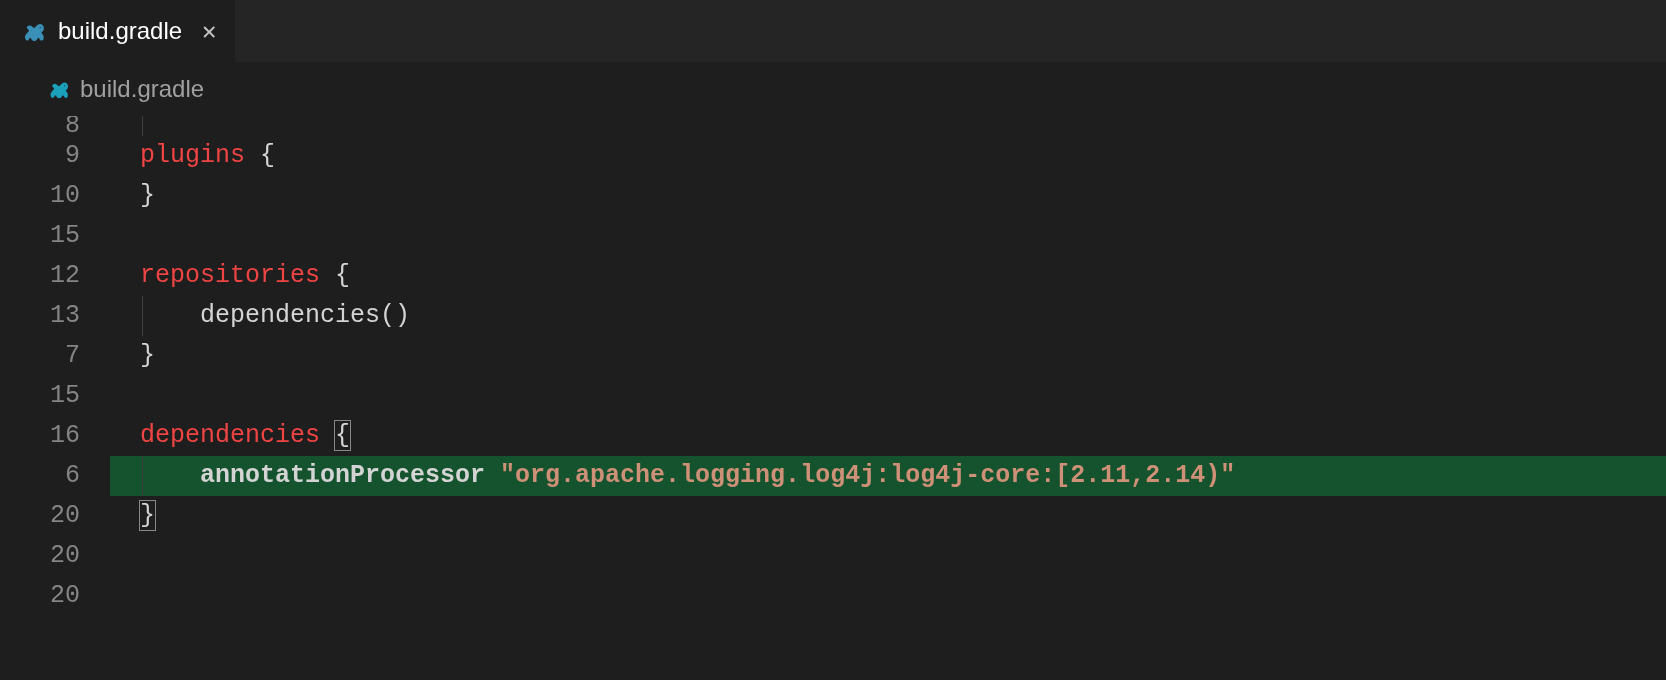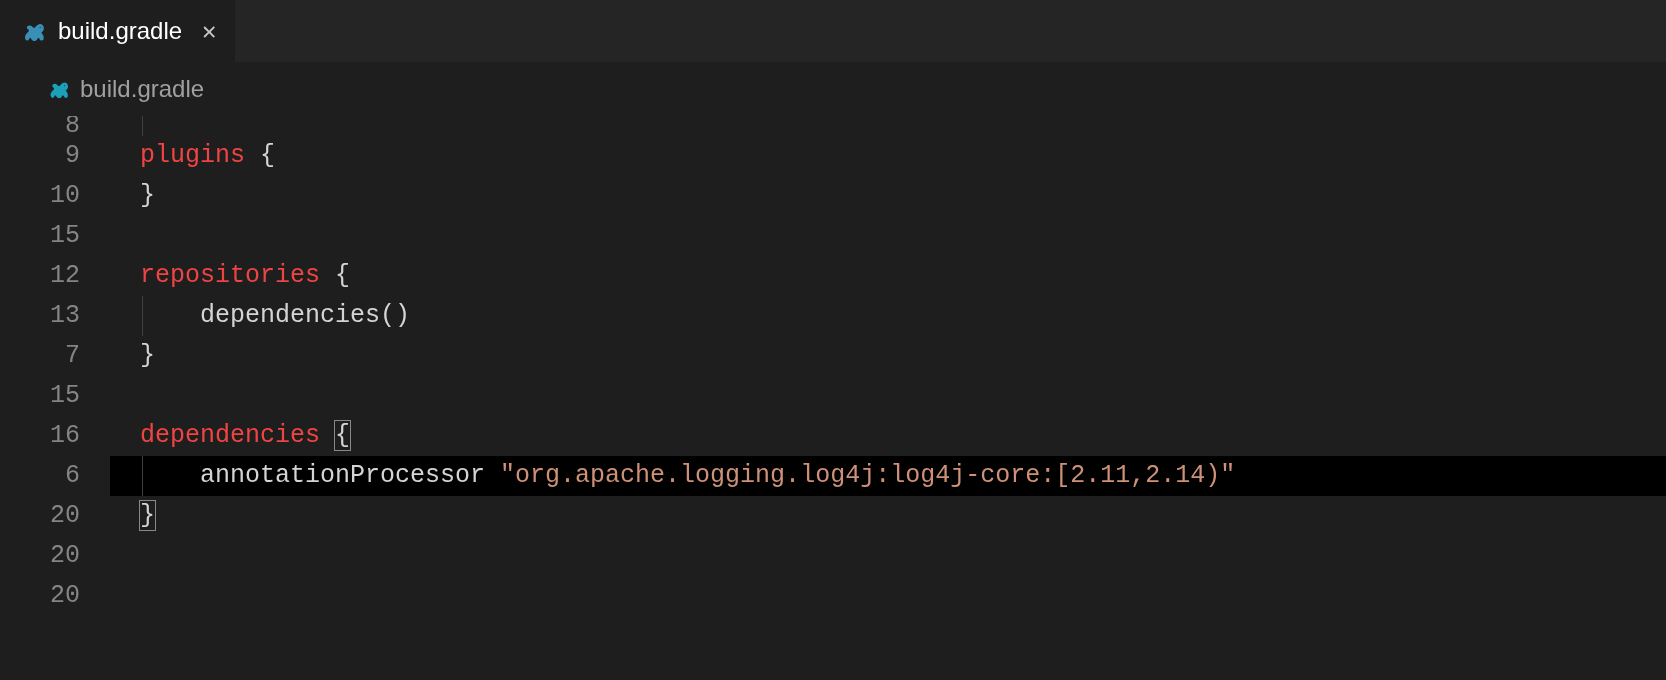--- a/index.html
+++ b/index.html
@@ -151,21 +151,22 @@
 
     .tok-ident {
       color: #d4d4d4;
     }
 
     .tok-paren {
       color: #d4d4d4;
     }
 
     .highlighted-line {
-      background: #000000;
+      background: #14532d;
+      font-weight: bold;
     }
 
     .bracket-highlight {
       border: 1px solid #888888;
       margin: -1px;
     }
   </style>
 </head>
 <body>
 

